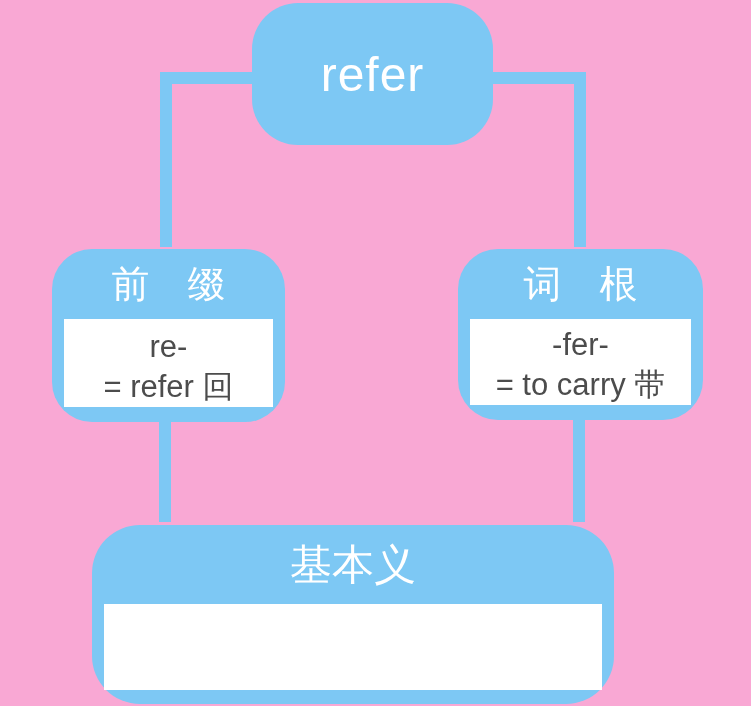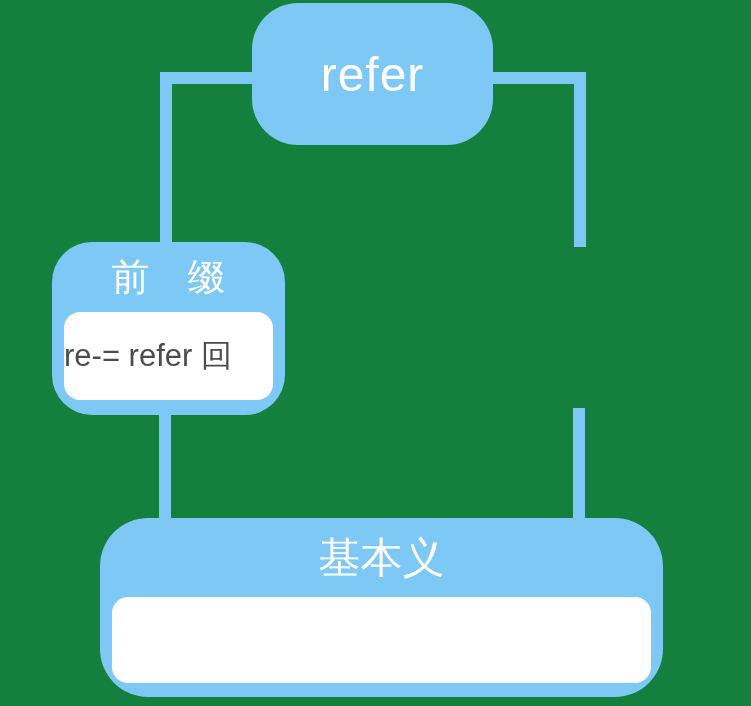--- a/index.html
+++ b/index.html
@@ -47,24 +47,25 @@
   }
   .node-word-label {
     color: var(--white);
     font-size: 48px;
     font-weight: 400;
     letter-spacing: 1px;
   }
 
   .node-sub {
     border-radius: 40px;
+    margin-top: 7px;
   }
   .node-prefix  { left: 52px;  top: 242px; width: 233px; height: 173px; }
   .node-root    { left: 458px; top: 242px; width: 245px; height: 171px; }
-  .node-meaning { left: 100px;  top: 518px; width: 563px; height: 179px; border-radius: 48px; }
+  .node-meaning { left: 92px;  top: 518px; width: 522px; height: 179px; border-radius: 48px; }
 
   .node-header {
     height: 70px;
     display: flex;
     align-items: center;
     justify-content: center;
     color: var(--white);
     font-size: 38px;
     font-weight: 500;
   }
@@ -73,62 +74,69 @@
     font-size: 42px;
   }
 
   .node-body {
     position: absolute;
     left: 12px;
     right: 12px;
     top: 70px;
     bottom: 15px;
     background: var(--white);
-    border-radius: 16px;
+    border-radius: 0;
     display: flex;
-    flex-direction: row;
+    flex-direction: column;
     align-items: center;
-    justify-content: flex-start;
+    justify-content: flex-end;
     color: var(--dark);
     font-size: 31px;
     line-height: 40px;
     text-align: center;
     white-space: nowrap;
   }
   .node-meaning .node-body {
     top: 79px;
     bottom: 14px;
     font-size: 32px;
     line-height: 42px;
   }
 </style>
 </head>
 <body>
 
-<div class="canvas" style="--blue: #7dc8f4; --dark: #4c4c4c; --white: #ffffff; background: #15803d;">
+<div class="canvas" style="--blue: #7dc8f4; --dark: #4c4c4c; --white: #ffffff; background: #f9a8d4;">
 
   <div class="line line-tl-h"></div>
   <div class="line line-tl-v"></div>
   <div class="line line-tr-h"></div>
   <div class="line line-tr-v"></div>
   <div class="line line-bl-v"></div>
   <div class="line line-br-v"></div>
 
   <div class="node node-word">
     <span class="node-word-label">refer</span>
   </div>
 
   <div class="node node-sub node-prefix">
     <div class="node-header">前　缀</div>
     <div class="node-body">
       <div>re-</div>
       <div>= refer 回</div>
     </div>
   </div>
 
+  <div class="node node-sub node-root">
+    <div class="node-header">词　根</div>
+    <div class="node-body">
+      <div>-fer-</div>
+      <div>= to carry 带</div>
+    </div>
+  </div>
 
   <div class="node node-sub node-meaning">
     <div class="node-header">基本义</div>
     <div class="node-body">
     </div>
   </div>
 
 </div>
 
 </body></html>

